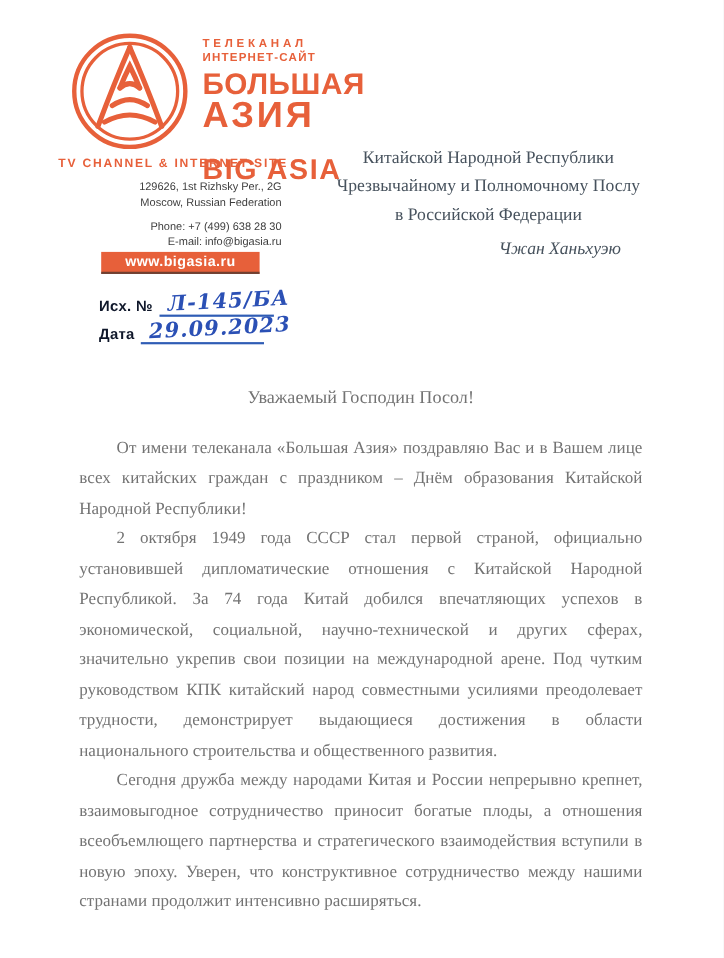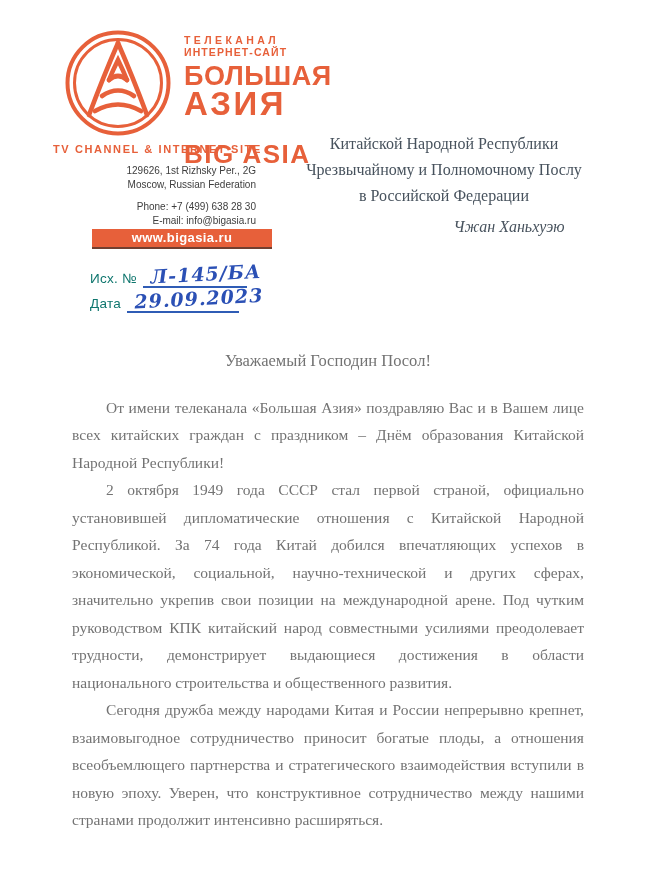--- a/index.html
+++ b/index.html
@@ -14,31 +14,31 @@
   .brand-top{font-size:10.5px;font-weight:bold;letter-spacing:3.4px;line-height:12px;white-space:nowrap;}
   .brand-top2{font-size:10.5px;font-weight:bold;letter-spacing:1.1px;line-height:12px;white-space:nowrap;}
   .brand-ru1{font-size:27px;font-weight:bold;line-height:25px;margin-top:6px;letter-spacing:0.5px;white-space:nowrap;}
   .brand-ru2{font-size:33px;font-weight:bold;line-height:29px;letter-spacing:2.5px;white-space:nowrap;}
   .brand-en{font-size:26px;font-weight:bold;line-height:25px;margin-top:24px;letter-spacing:1.5px;white-space:nowrap;}
   .tagline{position:absolute;left:53px;top:143px;font-size:11px;font-weight:bold;
     letter-spacing:1.6px;color:#E7603A;white-space:nowrap;}
   .contacts{position:absolute;left:66px;top:164px;width:190px;text-align:right;
     font-size:10px;font-weight:normal;color:#3d3d3d;line-height:13.5px;}
   .contacts-group2{margin-top:9px;}
-  .banner{position:absolute;left:92px;top:229px;width:180px;height:18px;background:#E7603A;
+  .banner{position:absolute;left:92px;top:229px;width:144px;height:18px;background:#E7603A;
     color:#ffffff;font-size:13px;font-weight:bold;text-align:center;line-height:18px;
     letter-spacing:0.4px;border-bottom:2px solid rgba(75,52,45,0.75);}
   
   .recipient{position:absolute;left:306px;top:131px;width:276px;text-align:center;
     font-family:"Liberation Serif",serif;font-size:16px;line-height:26px;color:#47525d;}
   .recipient-name{margin-top:5px;margin-left:130px;font-style:italic;}
   
   .stamp{position:absolute;left:90px;top:266px;}
   .stamp-row{display:flex;align-items:flex-end;margin-bottom:3px;}
-  .stamp-label{font-size:13.5px;font-weight:normal;letter-spacing:0.3px;color:#0f766e;padding-bottom:2px;white-space:nowrap;}
+  .stamp-label{font-size:13.5px;font-weight:bold;letter-spacing:0.3px;color:#0f172a;padding-bottom:2px;white-space:nowrap;}
   .stamp-line{border-bottom:2px solid #2f5cb5;margin-left:6px;}
   .w1{width:104px;} .w2{width:112px;}
   .stamp-value{display:block;font-family:"DejaVu Serif",serif;font-style:italic;font-weight:bold;
     font-size:19px;color:#2b50b5;transform:rotate(-3deg);transform-origin:left bottom;
     letter-spacing:1px;padding:0 2px 0 8px;margin-bottom:-2px;white-space:nowrap;}
   
   .letter-body{position:absolute;left:72px;top:347px;width:512px;
     font-family:"Liberation Serif",serif;font-size:15.5px;line-height:27.5px;
     color:#737373;text-align:justify;}
   .salutation{text-align:center;margin:0 0 19px 0;font-size:16.5px;}

